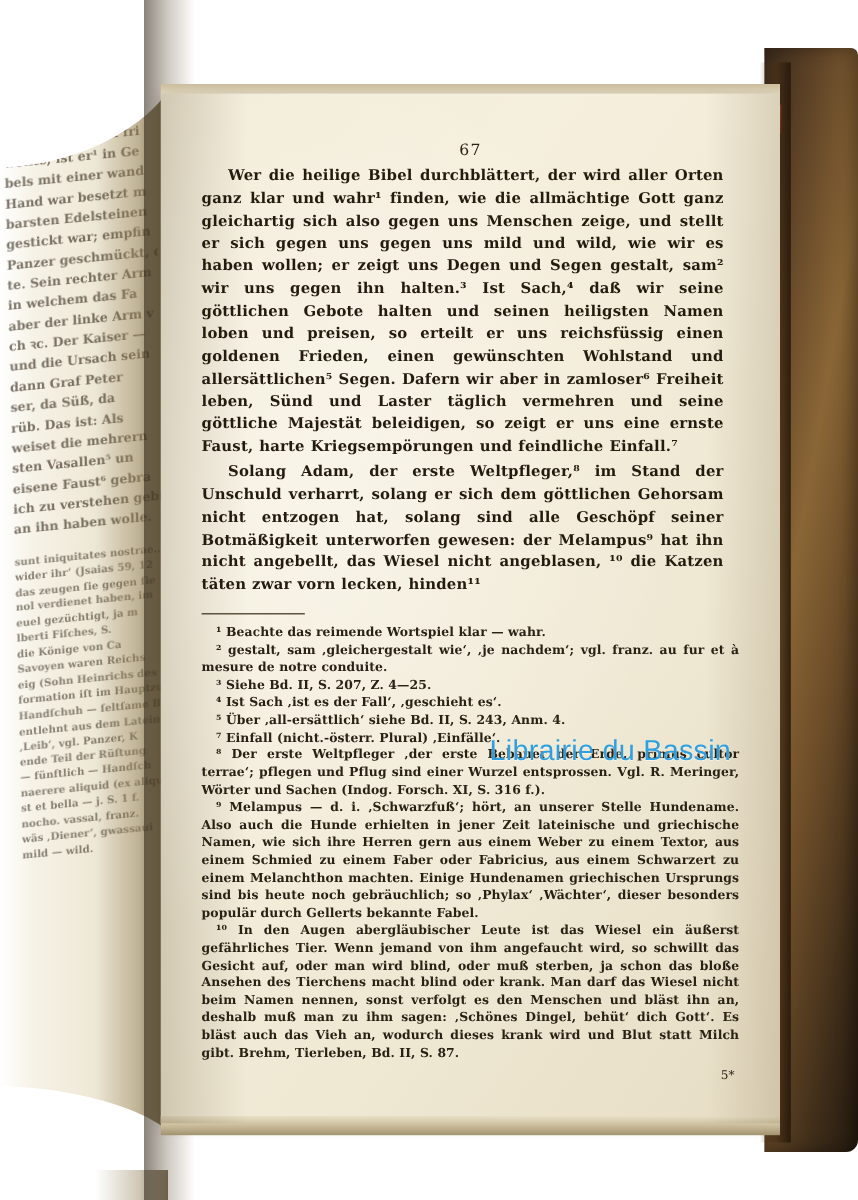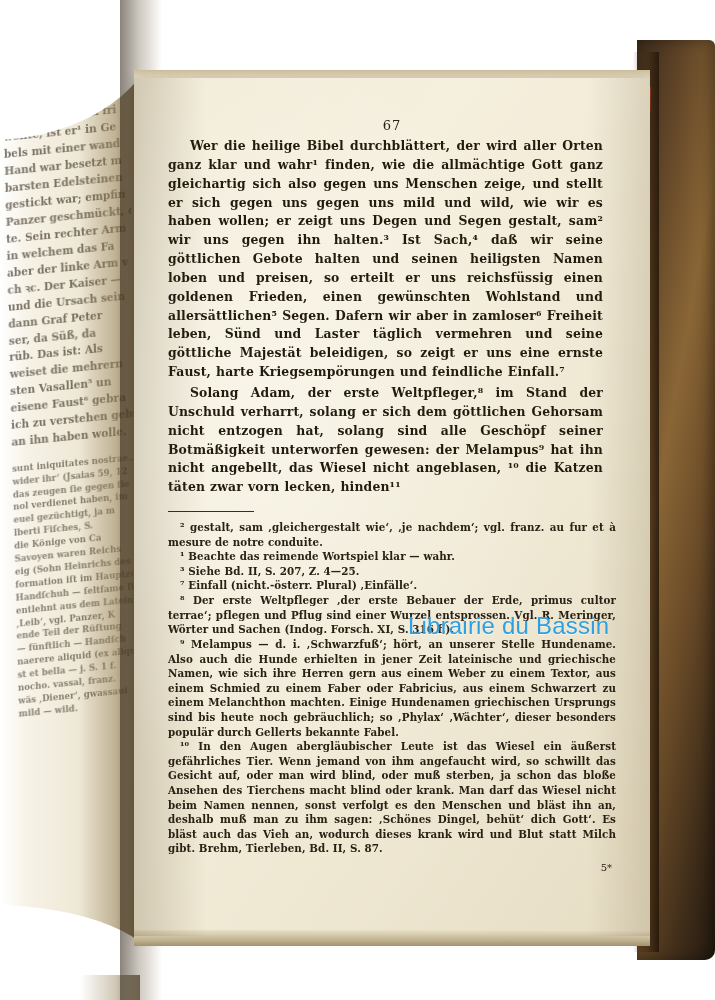--- a/index.html
+++ b/index.html
@@ -332,23 +332,25 @@
     <div class="folio">67</div>
 
     <div class="body-text">
       <p>Wer die heilige Bibel durchblättert, der wird aller Orten ganz klar und wahr¹ finden, wie die allmächtige Gott ganz gleichartig sich also gegen uns Menschen zeige, und stellt er sich gegen uns gegen uns mild und wild, wie wir es haben wollen; er zeigt uns Degen und Segen gestalt, sam² wir uns gegen ihn halten.³ Ist Sach,⁴ daß wir seine göttlichen Gebote halten und seinen heiligsten Namen loben und preisen, so erteilt er uns reichsfüssig einen goldenen Frieden, einen gewünschten Wohlstand und allersättlichen⁵ Segen. Dafern wir aber in zamloser⁶ Freiheit leben, Sünd und Laster täglich vermehren und seine göttliche Majestät beleidigen, so zeigt er uns eine ernste Faust, harte Kriegsempörungen und feindliche Einfall.⁷</p>
       <p>Solang Adam, der erste Weltpfleger,⁸ im Stand der Unschuld verharrt, solang er sich dem göttlichen Gehorsam nicht entzogen hat, solang sind alle Geschöpf seiner Botmäßigkeit unterworfen gewesen: der Melampus⁹ hat ihn nicht angebellt, das Wiesel nicht angeblasen, ¹⁰ die Katzen täten zwar vorn lecken, hinden¹¹</p>
     </div>
 
     <div class="rule"></div>
 
     <div class="notes">
+      <p>¹ Beachte das reimende Wortspiel klar — wahr.</p>
       <p>² gestalt, sam ‚gleichergestalt wie‘, ‚je nachdem‘; vgl. franz. au fur et à mesure de notre conduite.</p>
-      <p>¹ Beachte das reimende Wortspiel klar — wahr.</p>
       <p>³ Siehe Bd. II, S. 207, Z. 4—25.</p>
+      <p>⁴ Ist Sach ‚ist es der Fall‘, ‚geschieht es‘.</p>
+      <p>⁵ Über ‚all-ersättlich‘ siehe Bd. II, S. 243, Anm. 4.</p>
       <p>⁷ Einfall (nicht.-österr. Plural) ‚Einfälle‘.</p>
       <p>⁸ Der erste Weltpfleger ‚der erste Bebauer der Erde, primus cultor terrae‘; pflegen und Pflug sind einer Wurzel entsprossen. Vgl. R. Meringer, Wörter und Sachen (Indog. Forsch. XI, S. 316 f.).</p>
       <p>⁹ Melampus — d. i. ‚Schwarzfuß‘; hört, an unserer Stelle Hundename. Also auch die Hunde erhielten in jener Zeit lateinische und griechische Namen, wie sich ihre Herren gern aus einem Weber zu einem Textor, aus einem Schmied zu einem Faber oder Fabricius, aus einem Schwarzert zu einem Melanchthon machten. Einige Hundenamen griechischen Ursprungs sind bis heute noch gebräuchlich; so ‚Phylax‘ ‚Wächter‘, dieser besonders populär durch Gellerts bekannte Fabel.</p>
       <p>¹⁰ In den Augen abergläubischer Leute ist das Wiesel ein äußerst gefährliches Tier. Wenn jemand von ihm angefaucht wird, so schwillt das Gesicht auf, oder man wird blind, oder muß sterben, ja schon das bloße Ansehen des Tierchens macht blind oder krank. Man darf das Wiesel nicht beim Namen nennen, sonst verfolgt es den Menschen und bläst ihn an, deshalb muß man zu ihm sagen: ‚Schönes Dingel, behüt‘ dich Gott‘. Es bläst auch das Vieh an, wodurch dieses krank wird und Blut statt Milch gibt. Brehm, Tierleben, Bd. II, S. 87.</p>
     </div>
 
     <div class="signature">5*</div>
   </div>
 
   <div class="watermark">Librairie du Bassin</div>

